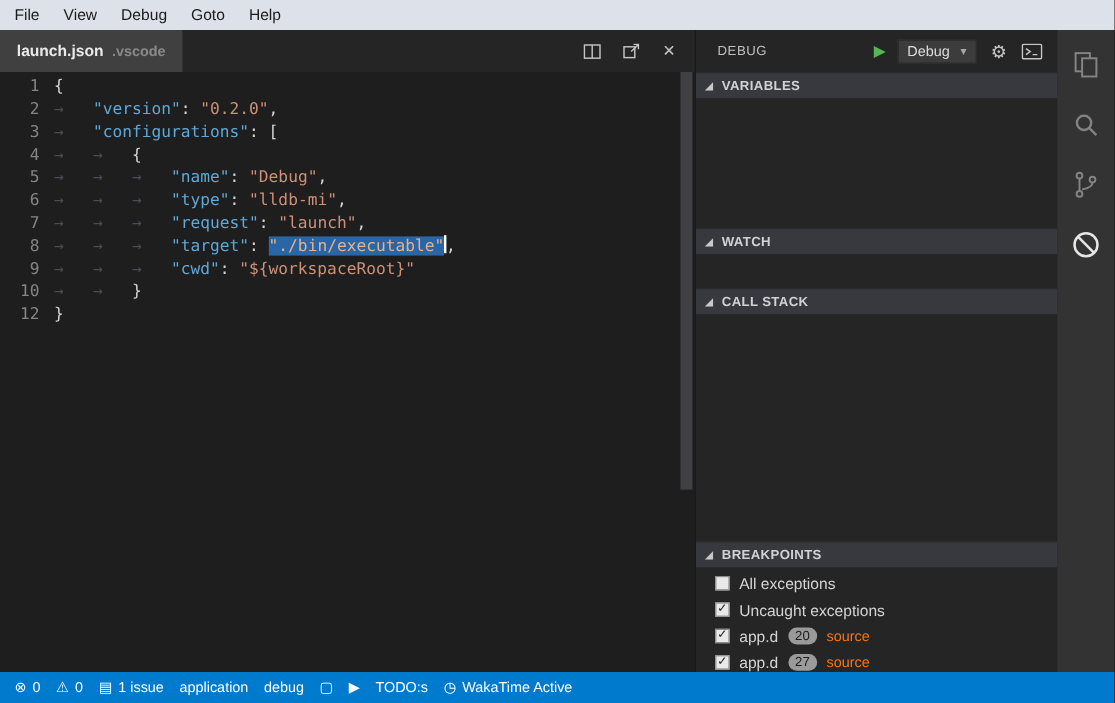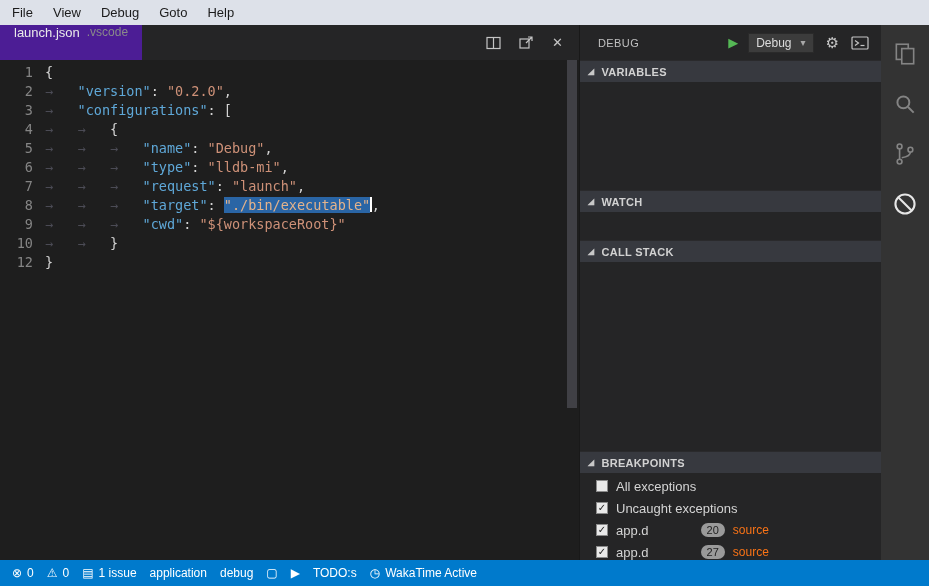--- a/index.html
+++ b/index.html
@@ -11,21 +11,21 @@
   }
   
   .menubar{height:25px;background:#dde1e9;display:flex;align-items:flex-end;
     font-size:13px;color:#1b1b1b;padding-left:2px;}
   .menu-item{padding:0 10px;line-height:25px;cursor:default;}
   
   .main{position:absolute;top:25px;left:0;right:0;bottom:26px;display:flex;}
   
   .editor-region{width:579px;flex:none;position:relative;background:#1e1e1e;}
   .tabbar{height:35px;background:#252526;display:flex;position:relative;}
-  .tab{background:#4c1d95;padding:0 14px;display:flex;gap:7px;}
+  .tab{background:#404040;padding:0 14px;display:flex;align-items:center;gap:7px;font-weight:bold;}
   .tab-title{color:#eaeaea;font-size:13px;}
   .tab-sub{color:#8a8a8a;font-size:12px;}
   .tab-actions{position:absolute;right:16px;top:0;height:35px;display:flex;
     align-items:center;gap:18px;color:#c5c5c5;}
   .tab-actions svg{display:block;}
   .close{font-size:13px;color:#c5c5c5;cursor:default;}
   .code{position:absolute;top:35px;left:0;right:14px;bottom:0;overflow:hidden;
     font-family:"DejaVu Sans Mono",monospace;font-size:13.5px;line-height:19px;
     padding-top:3px;}
   .line{display:flex;}
@@ -62,21 +62,21 @@
   .h-variables{height:108px;}
   .h-watch{height:28px;}
   .h-callstack{height:189px;}
   .bp-content{flex:1;overflow:hidden;padding-top:2px;}
   .bp-row{height:22px;display:flex;align-items:center;gap:8px;padding-left:16px;
     font-size:13px;color:#d4d4d4;}
   .cb{flex:none;width:12px;height:12px;background:#e9e9e9;border:1px solid #8a8a8a;
     display:flex;align-items:center;justify-content:center;font-size:10px;
     color:#222;line-height:1;cursor:default;}
   .bp-badge{background:#9a9a9a;color:#1e1e1e;font-size:11px;height:14px;
-    line-height:14px;padding:0 6px;border-radius:8px;margin-left:44px;}
+    line-height:14px;padding:0 6px;border-radius:8px;}
   .bp-source{color:#f97316;font-size:12px;}
   
   .activity-bar{width:48px;flex:none;background:#333333;display:flex;
     flex-direction:column;align-items:center;padding-top:4px;}
   .ab-item{width:48px;height:50px;display:flex;align-items:center;
     justify-content:center;color:#848484;cursor:default;}
   .ab-item.active{color:#e6e6e6;}
   .ab-item svg{display:block;}
   
   .statusbar{position:absolute;left:0;right:0;bottom:0;height:26px;

